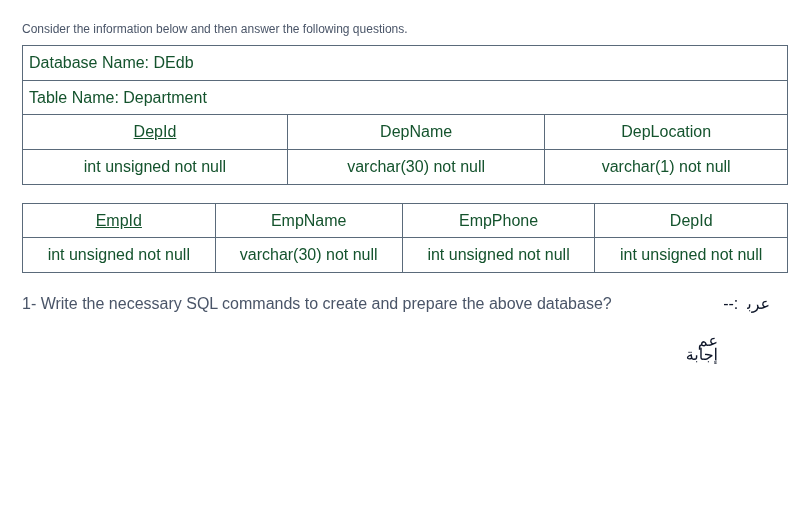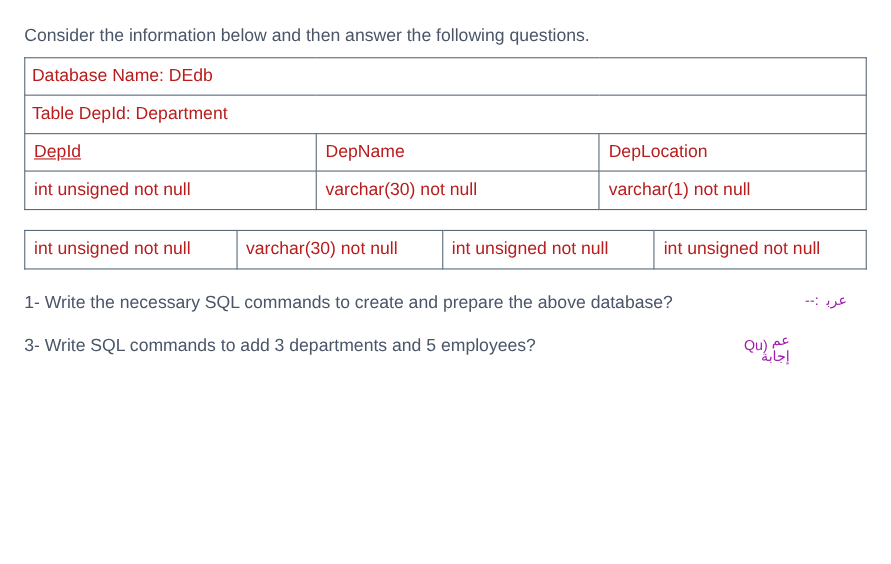--- a/index.html
+++ b/index.html
@@ -12,54 +12,55 @@
       font-size: 16px;
       color: #4a5568;
       background: #ffffff;
       padding: 20px 22px;
       width: 810px;
       height: 513px;
       line-height: 1.6;
     }
     .intro {
       margin-bottom: 6px;
-      font-size: 16px;
+      font-size: 12px;
     }
     table {
       border-collapse: collapse;
       width: 100%;
       margin-bottom: 18px;
     }
     table td {
       border: 1px solid #5a6a7a;
       padding: 4px 8px;
       font-size: 16px;
-      color: #b91c1c;
+      color: #14532d;
       vertical-align: middle;
     }
     .center {
+      text-align: center;
     }
     .pk {
       text-decoration: underline;
     }
     .full-row td {
       text-align: left;
       padding: 4px 6px;
     }
     .questions {
     }
     .question {
       margin-bottom: 14px;
       font-size: 16px;
       position: relative;
     }
     .annot {
       position: absolute;
-      font-size: 13px;
-      color: #a21caf;
+      font-size: 16px;
+      color: #0f172a;
       font-style: normal;
     }
     .annot1 {
       right: 18px;
       top: 0;
     }
     .annot2 {
       right: 70px;
       top: -2px;
     }
@@ -78,54 +79,56 @@
 <body>
 
 <div class="intro">Consider the information below and then answer the following questions.</div>
 
 <table>
   <tbody>
       <tr class="full-row">
     <td colspan="3">Database Name: DEdb</td>
   </tr>
   <tr class="full-row">
-    <td colspan="3">Table DepId: Department</td>
+    <td colspan="3">Table Name: Department</td>
   </tr>
   <tr>
     <td class="center"><span class="pk">DepId</span></td>
     <td class="center">DepName</td>
     <td class="center">DepLocation</td>
   </tr>
   <tr>
     <td class="center">int unsigned not null</td>
     <td class="center">varchar(30) not null</td>
     <td class="center">varchar(1) not null</td>
   </tr>
 </tbody>
   </table>
 
 <table>
   <tbody>
+  <tr>
+    <td class="center"><span class="pk">EmpId</span></td>
+    <td class="center">EmpName</td>
+    <td class="center">EmpPhone</td>
+    <td class="center">DepId</td>
+  </tr>
   <tr>
     <td class="center">int unsigned not null</td>
     <td class="center">varchar(30) not null</td>
     <td class="center">int unsigned not null</td>
     <td class="center">int unsigned not null</td>
   </tr>
 </tbody>
   </table>
 
 <div class="questions">
   <div class="question">
     <span>1- Write the necessary SQL commands to create and prepare the above database?</span>
     <span class="annot annot1">
       <span>--:</span>&nbsp;&nbsp;<span>ﻋﺮﺑ</span>
     </span>
   </div>
   <div class="question">
     <span class="annot annot2">ﻋﻢ</span>
     <span class="annot annot2b underline-annot">ﺇﺟﺎﺑﺔ</span>
   </div>
-  <div class="question">
-    <span>3- Write SQL commands to add 3 departments and 5 employees?</span>
-    <span class="annot annot3">Qu)</span>
-  </div>
 </div>
 
 </body></html>

